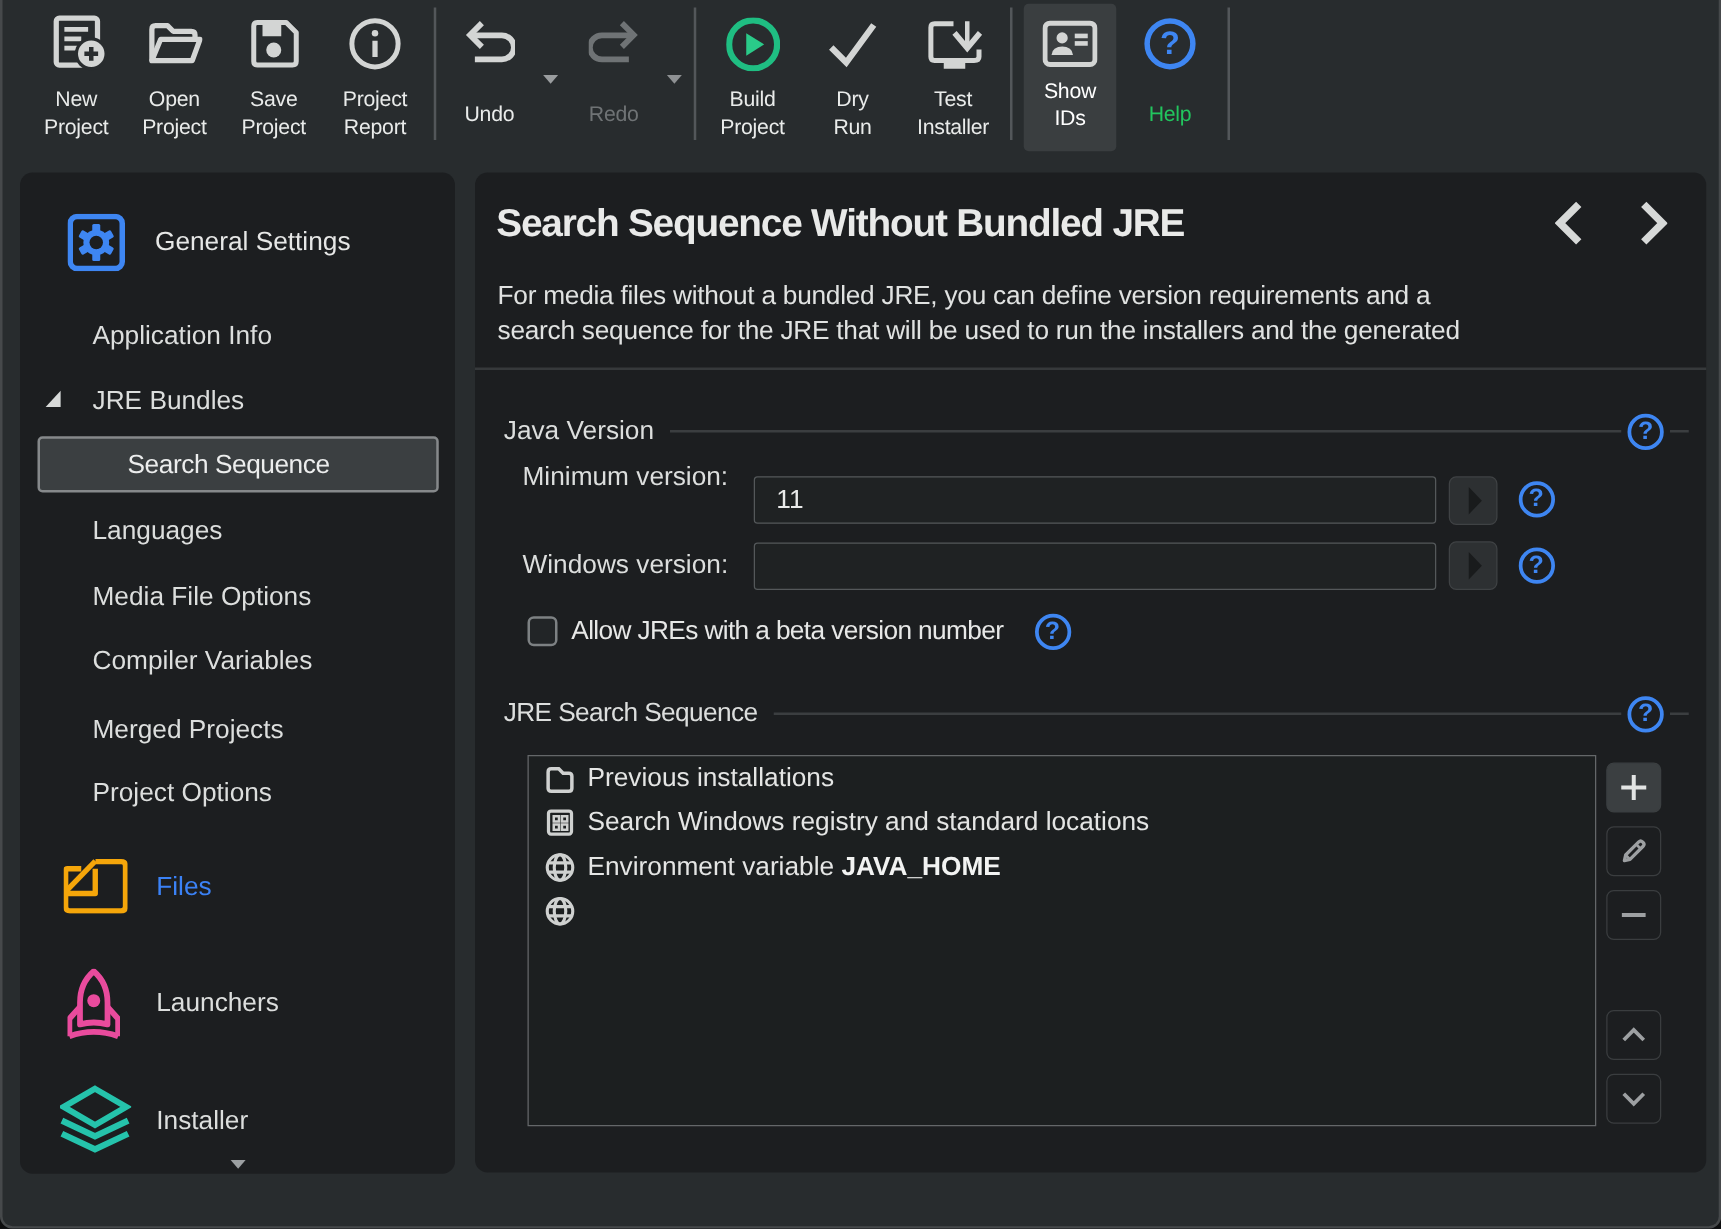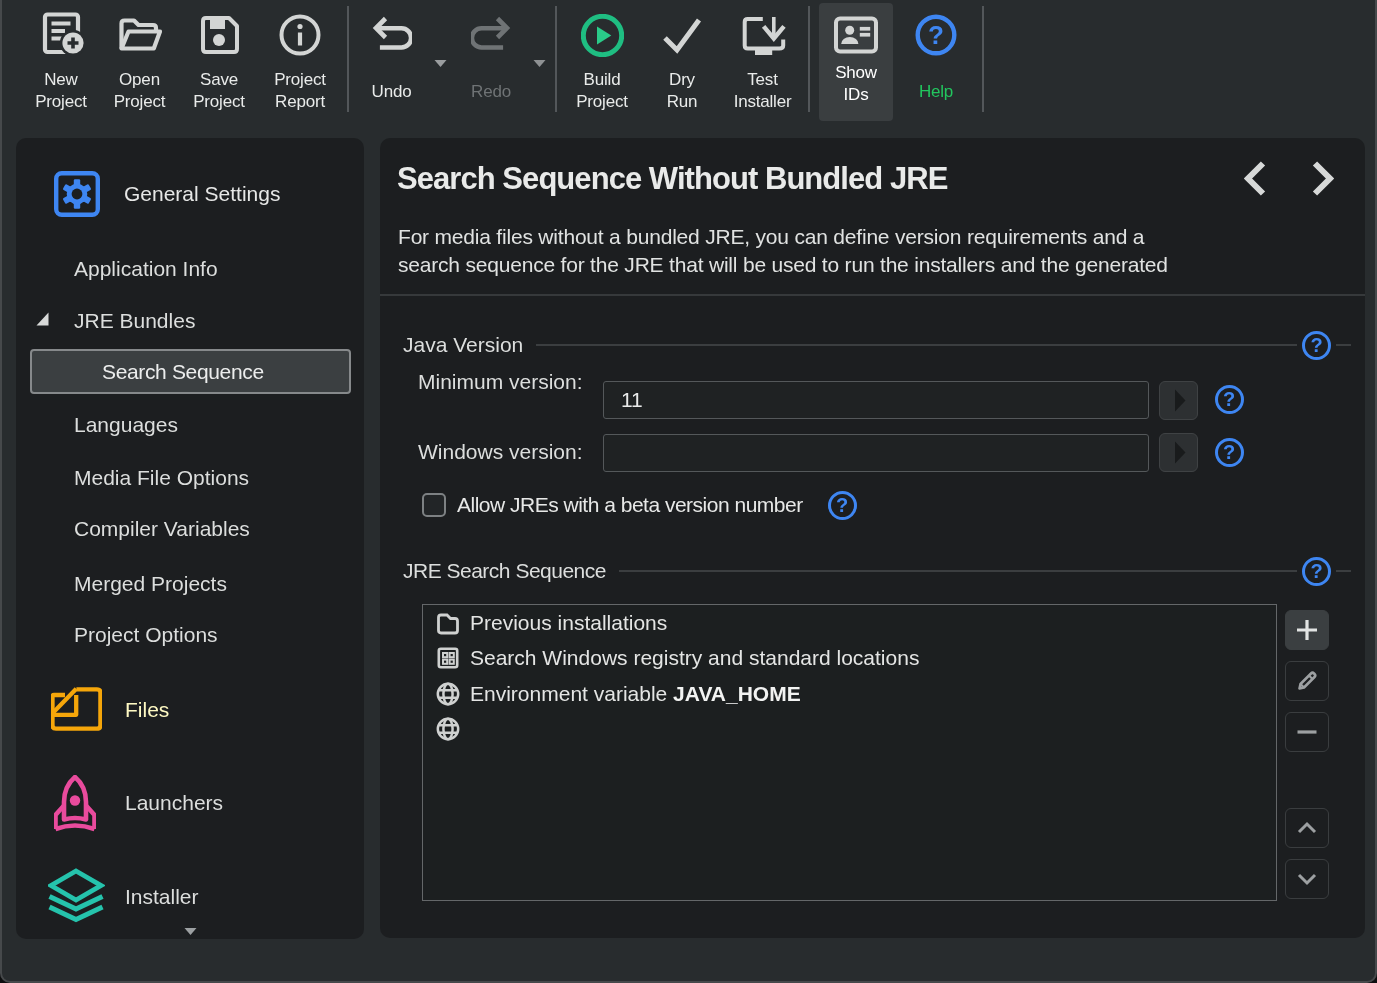--- a/index.html
+++ b/index.html
@@ -146,21 +146,21 @@
       <div class="sitem" style="left:58px;top:376px;color:#dcdedd">Compiler Variables</div>
       <div class="sitem" style="left:58px;top:431px;color:#dcdedd">Merged Projects</div>
       <div class="sitem" style="left:58px;top:482px;color:#dcdedd">Project Options</div>
       <svg class="abs" style="left:35px;top:549px" width="51" height="44" viewBox="0 0 51 44">
 <g fill="none" stroke="#f5a60a" stroke-width="4.3" stroke-linejoin="round">
 <path d="M14 8H3Q1.5 8 1.5 9.5V38.3Q1.5 41.7 5 41.7H45.8Q49.4 41.7 49.4 38.2V5.6Q49.4 2.3 45.9 2.3H25.4"></path>
 <path d="M1.5 27.8H25.2V8"></path>
 <path d="M1.5 26.3L25.3 1.8"></path>
 </g>
 </svg>
-      <div class="sitem" style="left:109px;top:556.5px;color:#fef9c3">Files</div>
+      <div class="sitem" style="left:109px;top:556.5px;color:#3b82f6">Files</div>
       <svg class="abs" style="left:38px;top:637px" width="42" height="57" viewBox="0 0 42 57">
 <g fill="none" stroke="#e94b9d" stroke-width="4.6" stroke-linejoin="round">
 <path d="M21 2C14 8 10 17 10 27V44.5Q21 41.5 32 44.5V27C32 17 28 8 21 2z"></path>
 <path d="M10 30.5L1.5 40V54"></path>
 <path d="M32 30.5L40.5 40V54"></path>
 <path d="M1.5 54Q21 47 40.5 54"></path>
 </g>
 <circle cx="21" cy="25.5" r="5.2" fill="#e94b9d"></circle>
 </svg>
       <div class="sitem" style="left:109px;top:650px;color:#dcdedd">Launchers</div>

